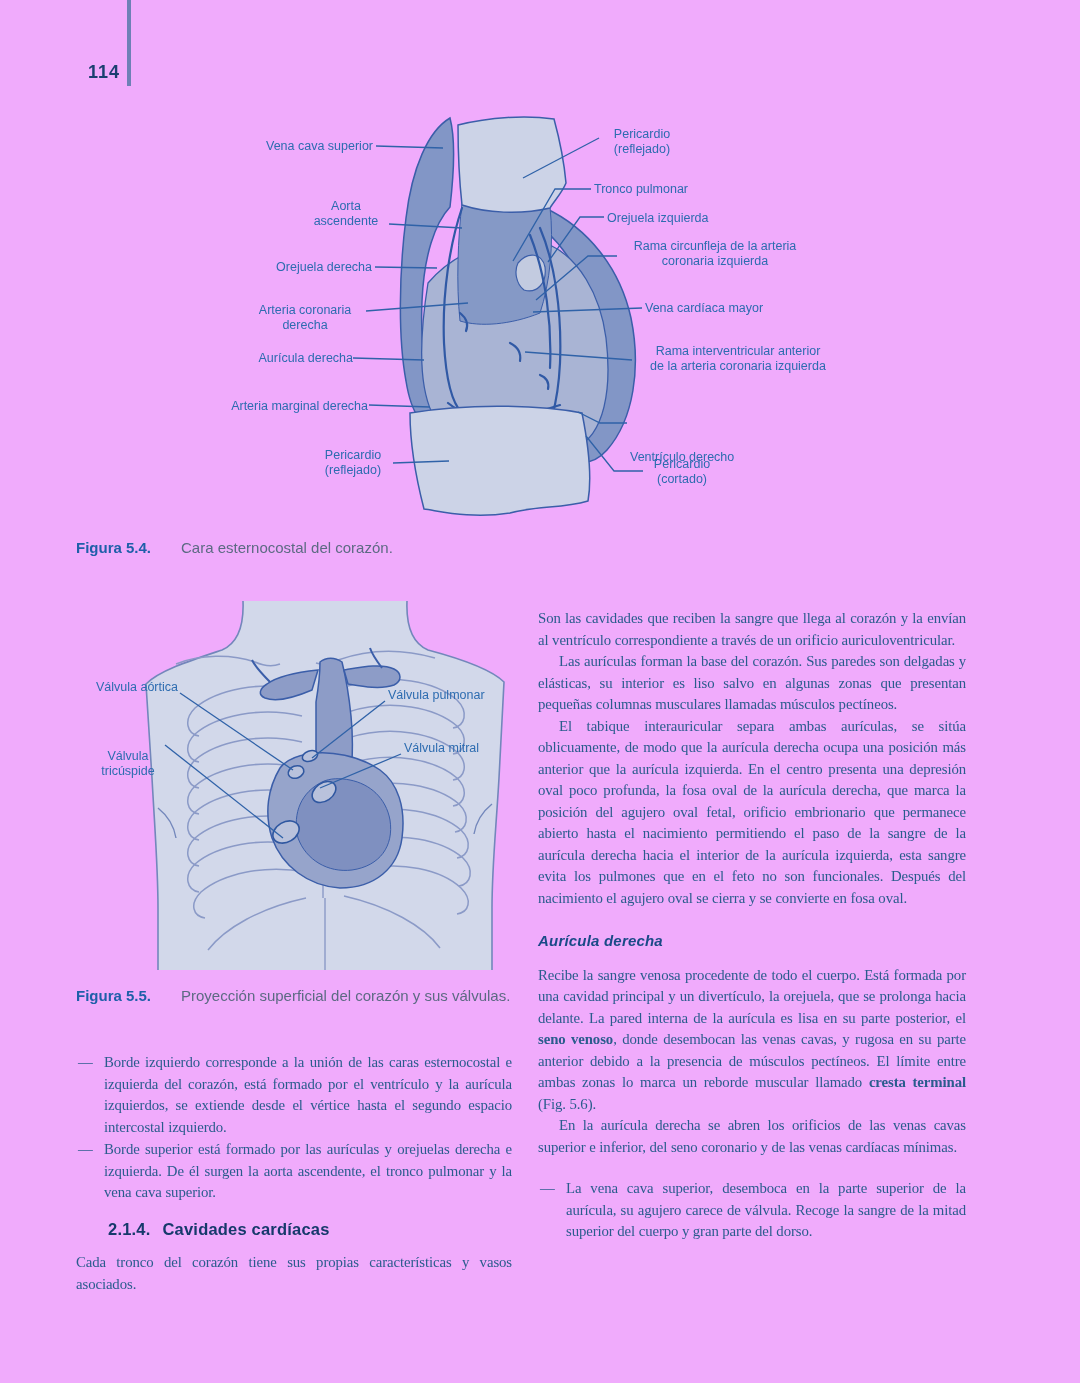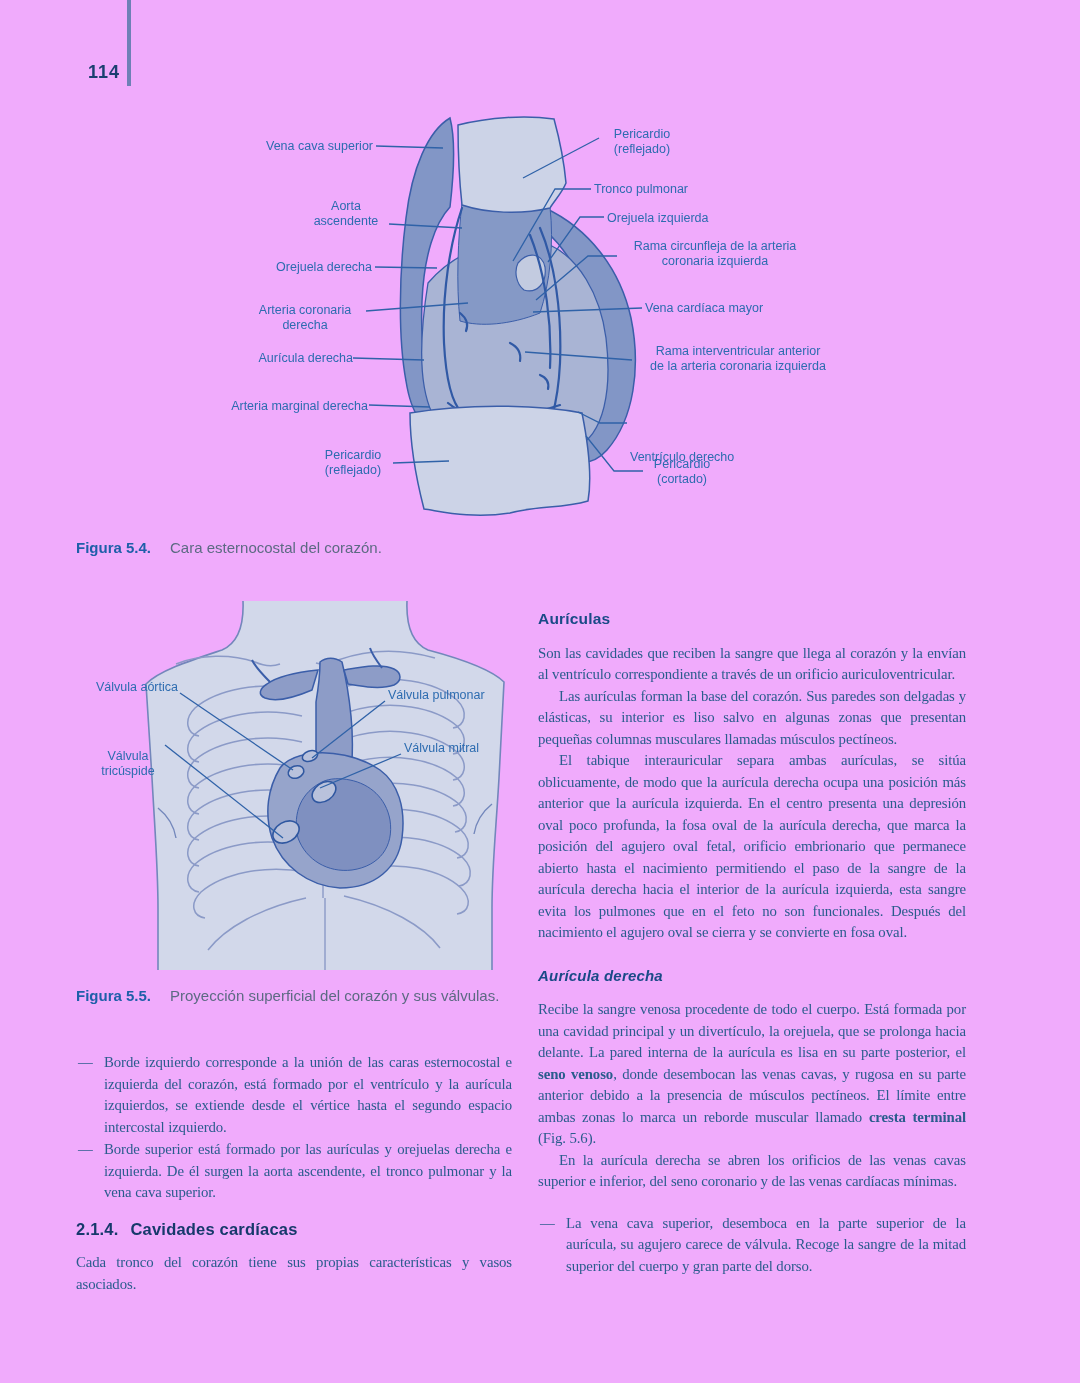--- a/index.html
+++ b/index.html
@@ -17,33 +17,33 @@
   .figwrap{position:absolute;}
   .figwrap svg{position:absolute;left:0;top:0;}
   .dlabel{
     position:absolute;font-size:12.5px;line-height:1.18;color:#2d6cb0;
     white-space:pre-line;
   }
   .lab-r{text-align:right;}
   .lab-c{text-align:center;}
   .lab-l{text-align:left;}
   .caption{position:absolute;font-size:15px;color:#5c6a83;line-height:1.35;}
-  .caption .cap-label{font-weight:bold;color:#1e5fa9;margin-right:19px;}
+  .caption .cap-label{font-weight:bold;color:#1e5fa9;margin-right:30px;}
   
   .col{position:absolute;font-family:"Liberation Serif", serif;color:#2a5c8d;
     font-size:14.8px;line-height:21.5px;letter-spacing:-0.1px;text-align:justify;}
   .col p{margin:0;}
   .p-indent{text-indent:21px;}
   .bullets{margin:0;}
   .bullet-item{display:flex;margin:0 0 1px 0;}
   .bullet-dash{flex:0 0 26px;padding-left:2px;}
   .bullet-text{flex:1 1 auto;text-align:justify;}
   .sec-head{font-family:"Liberation Sans", sans-serif;font-weight:bold;
     font-size:16.5px;color:#16396b;margin:16px 0 13px 0;line-height:1.2;letter-spacing:.2px;}
-  .sec-num{margin-right:12px;}
+  .sec-num{margin-right:12px;margin-left:32px;}
   .rc-head{font-family:"Liberation Sans", sans-serif;font-weight:bold;
     font-size:15.5px;color:#1a4a87;margin:0 0 13px 0;letter-spacing:.2px;}
   .rc-subhead{font-family:"Liberation Sans", sans-serif;font-weight:bold;font-style:italic;
     font-size:15px;color:#1a4a87;margin:21px 0 13px 0;letter-spacing:.2px;}
   .b{font-weight:bold;}
 </style>
 </head>
 <body>
 
 <div id="page">
@@ -226,21 +226,20 @@
         <span class="bullet-text">Borde superior está formado por las aurículas y orejuelas derecha e izquierda. De él surgen la aorta ascendente, el tronco pulmonar y la vena cava superior.</span>
       </div>
     </div>
     <div class="sec-head">
       <span class="sec-num">2.1.4.</span><span>Cavidades cardíacas</span>
     </div>
     <p>Cada tronco del corazón tiene sus propias características y vasos asociados.</p>
   </div>
 
   <div class="col" style="left:538px;top:608px;width:428px;">
-    <div class="rc-head">Aurículas</div>
     <p>Son las cavidades que reciben la sangre que llega al corazón y la envían al ventrículo correspondiente a través de un orificio auriculoventricular.</p>
     <p class="p-indent">Las aurículas forman la base del corazón. Sus paredes son delgadas y elásticas, su interior es liso salvo en algunas zonas que presentan pequeñas columnas musculares llamadas músculos pectíneos.</p>
     <p class="p-indent">El tabique interauricular separa ambas aurículas, se sitúa oblicuamente, de modo que la aurícula derecha ocupa una posición más anterior que la aurícula izquierda. En el centro presenta una depresión oval poco profunda, la fosa oval de la aurícula derecha, que marca la posición del agujero oval fetal, orificio embrionario que permanece abierto hasta el nacimiento permitiendo el paso de la sangre de la aurícula derecha hacia el interior de la aurícula izquierda, esta sangre evita los pulmones que en el feto no son funcionales. Después del nacimiento el agujero oval se cierra y se convierte en fosa oval.</p>
     <div class="rc-subhead">Aurícula derecha</div>
     <p><span>Recibe la sangre venosa procedente de todo el cuerpo. Está formada por una cavidad principal y un divertículo, la orejuela, que se prolonga hacia delante. La pared interna de la aurícula es lisa en su parte posterior, el </span><span class="b">seno venoso</span><span>, donde desembocan las venas cavas, y rugosa en su parte anterior debido a la presencia de músculos pectíneos. El límite entre ambas zonas lo marca un reborde muscular llamado </span><span class="b">cresta terminal</span><span> (Fig. 5.6).</span></p>
     <p class="p-indent">En la aurícula derecha se abren los orificios de las venas cavas superior e inferior, del seno coronario y de las venas cardíacas mínimas.</p>
     <div class="bullets" style="margin-top:20px;">
       <div class="bullet-item">
         <span class="bullet-dash">—</span>
         <span class="bullet-text">La vena cava superior, desemboca en la parte superior de la aurícula, su agujero carece de válvula. Recoge la sangre de la mitad superior del cuerpo y gran parte del dorso.</span>

